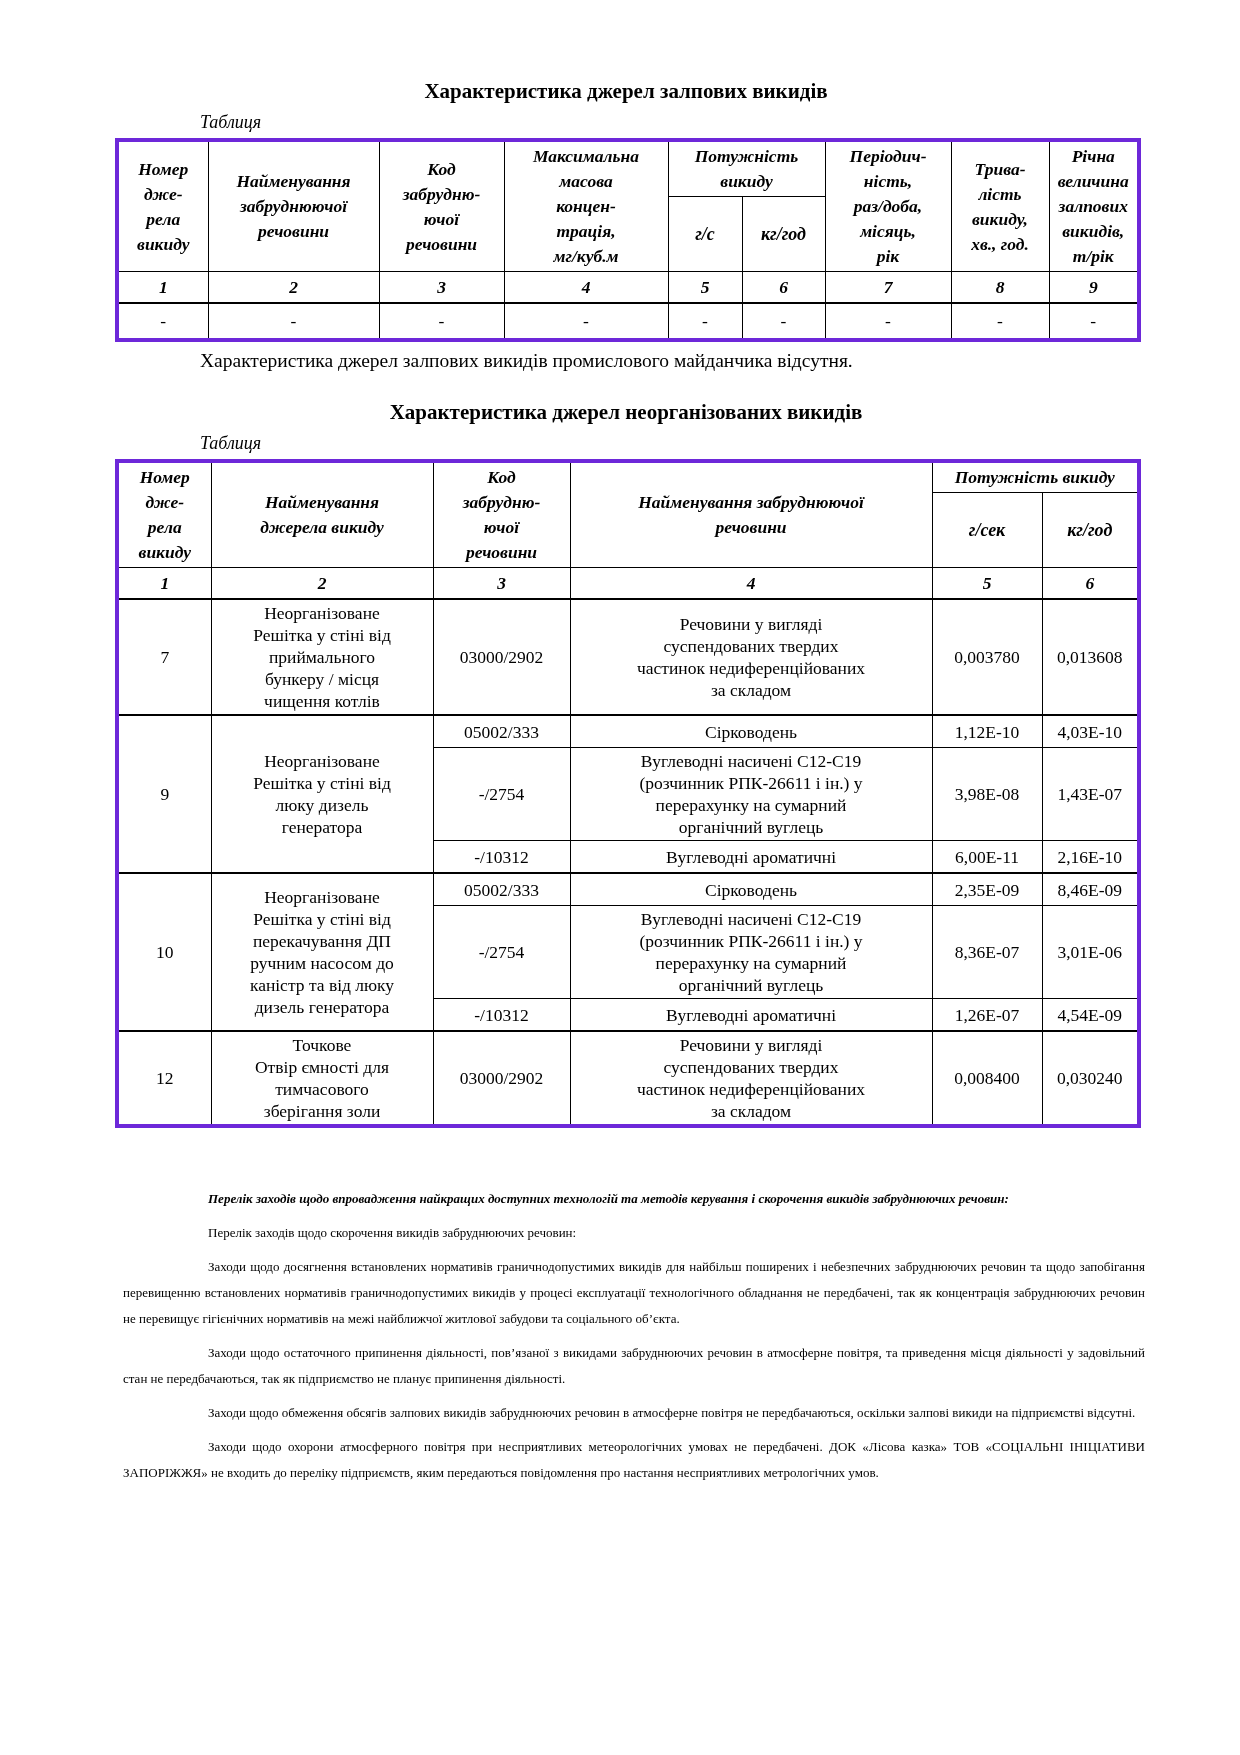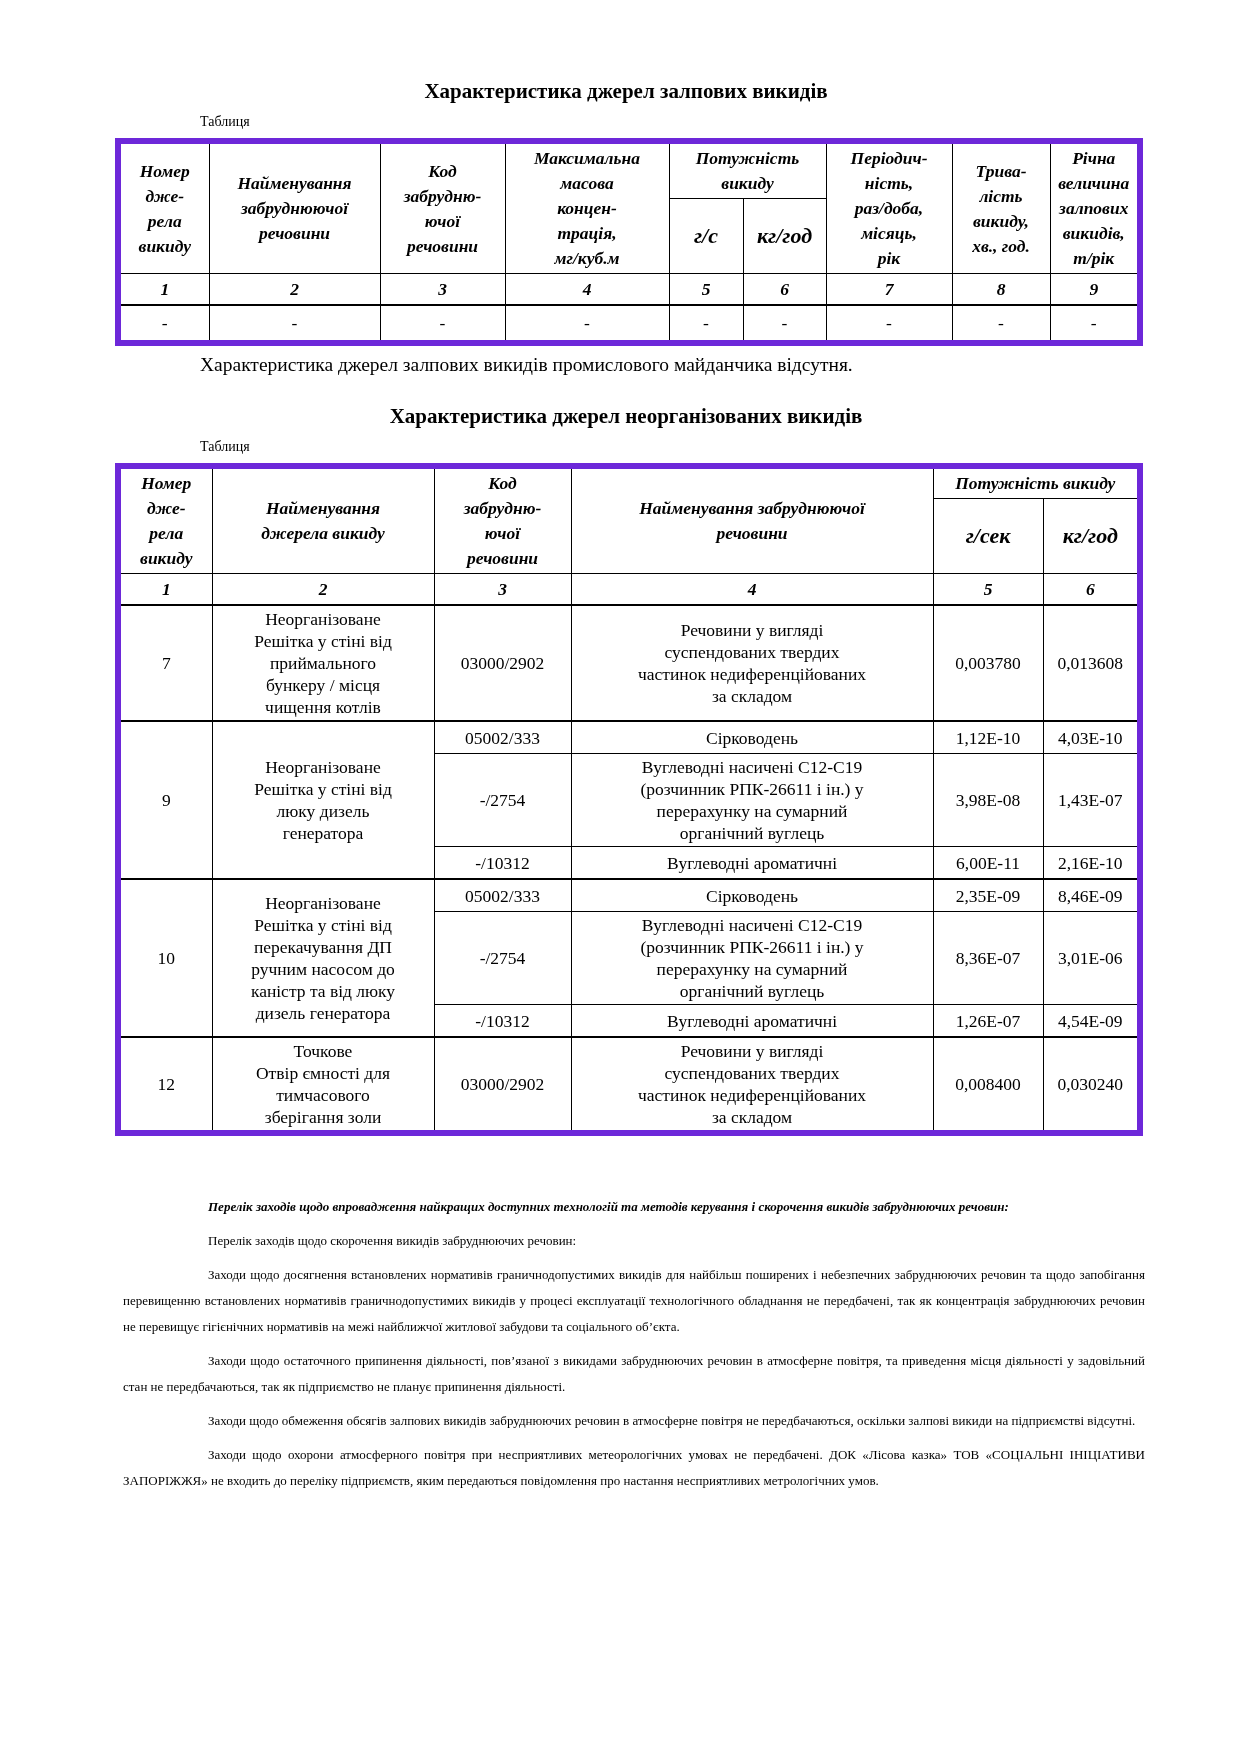--- a/index.html
+++ b/index.html
@@ -22,48 +22,49 @@
   }
   .doc-title {
     width: 1022px;
     text-align: center;
     font-weight: bold;
     font-size: 21px;
     line-height: 26px;
     margin: 0 0 6px 0;
   }
   .table-label {
-    font-size: 14px;
+    font-size: 18px;
     line-height: 24px;
     margin: 0 0 4px 85px;
+    font-style: italic;
   }
   table.doc-table {
     border-collapse: collapse;
     table-layout: fixed;
     width: 1022px;
-    border: 6px solid #6d28d9;
+    border: 4px solid #6d28d9;
   }
   table.doc-table td {
     border: 1px solid #000;
     text-align: center;
     vertical-align: middle;
     padding: 2px 3px;
     white-space: pre-line;
     overflow: hidden;
   }
   td.hdr {
     font-weight: bold;
     font-style: italic;
     font-size: 17.5px;
     line-height: 25px;
   }
   td.hdr-sub {
     font-weight: bold;
     font-style: italic;
-    font-size: 22px;
+    font-size: 18px;
   }
   tr.power-row {
     height: 30px;
   }
   tr.num-row td {
     font-weight: bold;
     font-style: italic;
     font-size: 17.5px;
     height: 26px;
   }

